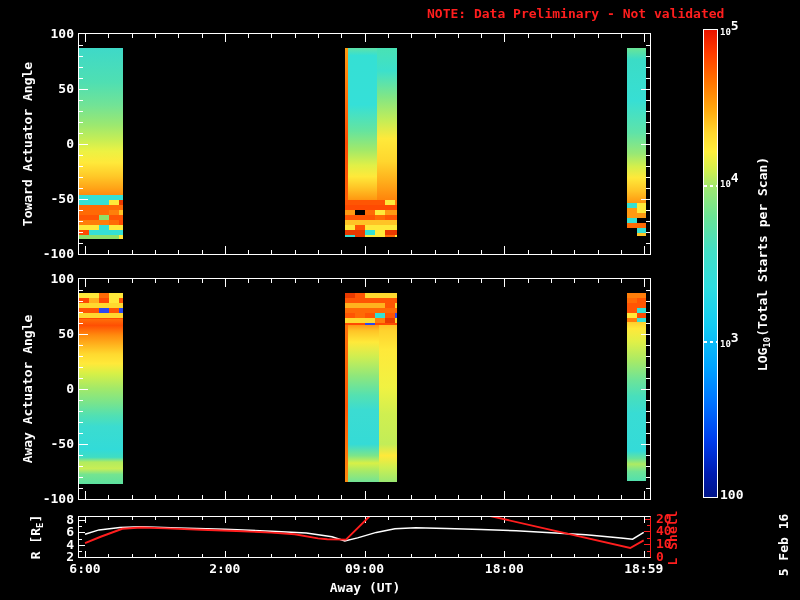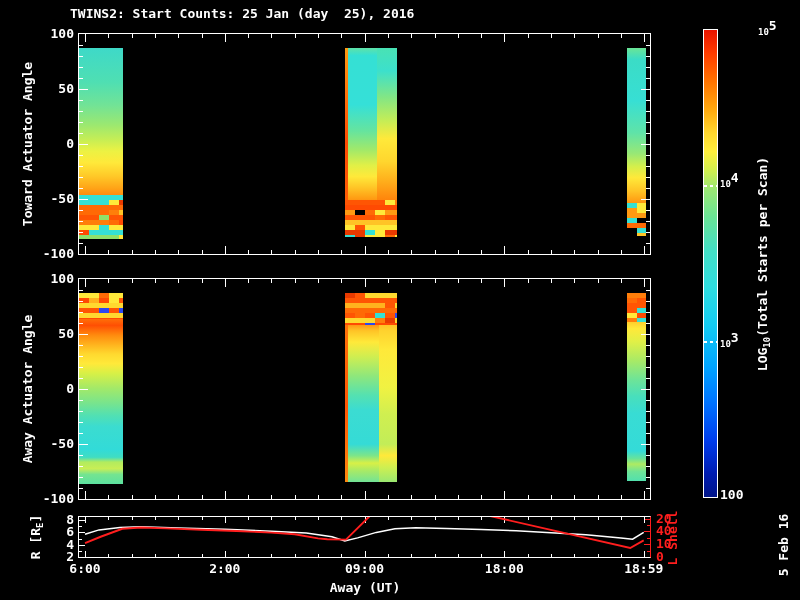--- a/index.html
+++ b/index.html
@@ -13,21 +13,21 @@
   .red{color:#ff1e1e;}
   sub.small{font-size:9px;vertical-align:-3px;}
   .cb-lab .b{font-size:9px;}
   .cb-lab .e{font-size:13px;position:relative;top:-5px;}
 </style>
 </head>
 <body>
 
 <div class="screen">
 
-  <div class="lbl" style="left:70px;top:7px;">TWINS2: Start Counts: 25 Jan (day  25), 2016</div>
+  <div class="lbl red" style="left:427px;top:7px;">NOTE: Data Preliminary - Not validated</div>
 
   <div id="p1" class="panel" style="left:78px;top:33px;width:573px;height:222px;">
     <div id="p1layer" class="layer">
         <div style="position: absolute; left: 0px; top: 14.3px; width: 43.746px; height: 190.3px; background: linear-gradient(rgb(62, 217, 200) 0%, rgb(79, 223, 178) 18%, rgb(114, 227, 150) 30%, rgb(154, 232, 113) 40%, rgb(198, 238, 85) 48%, rgb(236, 242, 67) 54%, rgb(255, 233, 58) 60%, rgb(255, 201, 40) 67%, rgb(255, 166, 24) 73%, rgb(255, 126, 10) 79%, rgb(255, 85, 3) 83%, rgb(255, 74, 2) 100%);"></div>
         <div style="position: absolute; left: 0px; top: 160.831px; width: 10px; height: 5px; background: rgb(53, 224, 212);"></div>
         <div style="position: absolute; left: 10px; top: 160.831px; width: 10px; height: 5px; background: rgb(53, 224, 212);"></div>
         <div style="position: absolute; left: 20px; top: 160.831px; width: 10px; height: 5px; background: rgb(53, 224, 212);"></div>
         <div style="position: absolute; left: 30px; top: 160.831px; width: 10px; height: 5px; background: rgb(53, 224, 212);"></div>
         <div style="position: absolute; left: 40px; top: 160.831px; width: 3.746px; height: 5px; background: rgb(53, 224, 212);"></div>
         <div style="position: absolute; left: 0px; top: 165.831px; width: 10px; height: 5px; background: rgb(53, 224, 212);"></div>
@@ -511,17 +511,17 @@
     <div class="lbl" style="position: absolute; left: 656px; top: 524.34px; width: 30px; height: 14px; text-align: left; color: rgb(255, 30, 30);">40</div>
     <div class="lbl" style="position: absolute; left: 656px; top: 537.17px; width: 30px; height: 14px; text-align: left; color: rgb(255, 30, 30);">10</div>
     <div class="lbl" style="position: absolute; left: 656px; top: 550px; width: 30px; height: 14px; text-align: left; color: rgb(255, 30, 30);">0</div>
     <div class="lbl" style="position: absolute; left: 50px; top: 562px; width: 70px; height: 14px; text-align: center; color: rgb(255, 255, 255);">6:00</div>
     <div class="lbl" style="position: absolute; left: 189.8px; top: 562px; width: 70px; height: 14px; text-align: center; color: rgb(255, 255, 255);">2:00</div>
     <div class="lbl" style="position: absolute; left: 329.6px; top: 562px; width: 70px; height: 14px; text-align: center; color: rgb(255, 255, 255);">09:00</div>
     <div class="lbl" style="position: absolute; left: 469.4px; top: 562px; width: 70px; height: 14px; text-align: center; color: rgb(255, 255, 255);">18:00</div>
     <div class="lbl" style="position: absolute; left: 608.804px; top: 562px; width: 70px; height: 14px; text-align: center; color: rgb(255, 255, 255);">18:59</div>
     <div style="position: absolute; left: 704px; top: 185px; width: 13px; height: 2px; background: repeating-linear-gradient(90deg, rgb(255, 255, 255) 0px, rgb(255, 255, 255) 3px, transparent 3px, transparent 6px);"></div>
     <div style="position: absolute; left: 704px; top: 341px; width: 13px; height: 2px; background: repeating-linear-gradient(90deg, rgb(255, 255, 255) 0px, rgb(255, 255, 255) 3px, transparent 3px, transparent 6px);"></div>
-    <div class="lbl cb-lab" style="position: absolute; left: 758px; top: 24px; width: 40px; height: 18px;"><span class="b">10</span><span class="e">5</span></div>
+    <div class="lbl cb-lab" style="position: absolute; left: 720px; top: 24px; width: 40px; height: 18px;"><span class="b">10</span><span class="e">5</span></div>
     <div class="lbl cb-lab" style="position: absolute; left: 720px; top: 176px; width: 40px; height: 18px;"><span class="b">10</span><span class="e">4</span></div>
     <div class="lbl cb-lab" style="position: absolute; left: 720px; top: 336px; width: 40px; height: 18px;"><span class="b">10</span><span class="e">3</span></div>
     <div class="lbl cb-lab" style="position: absolute; left: 720px; top: 488px; width: 40px; height: 18px;">100</div>
   </div>
 
 </body></html>

